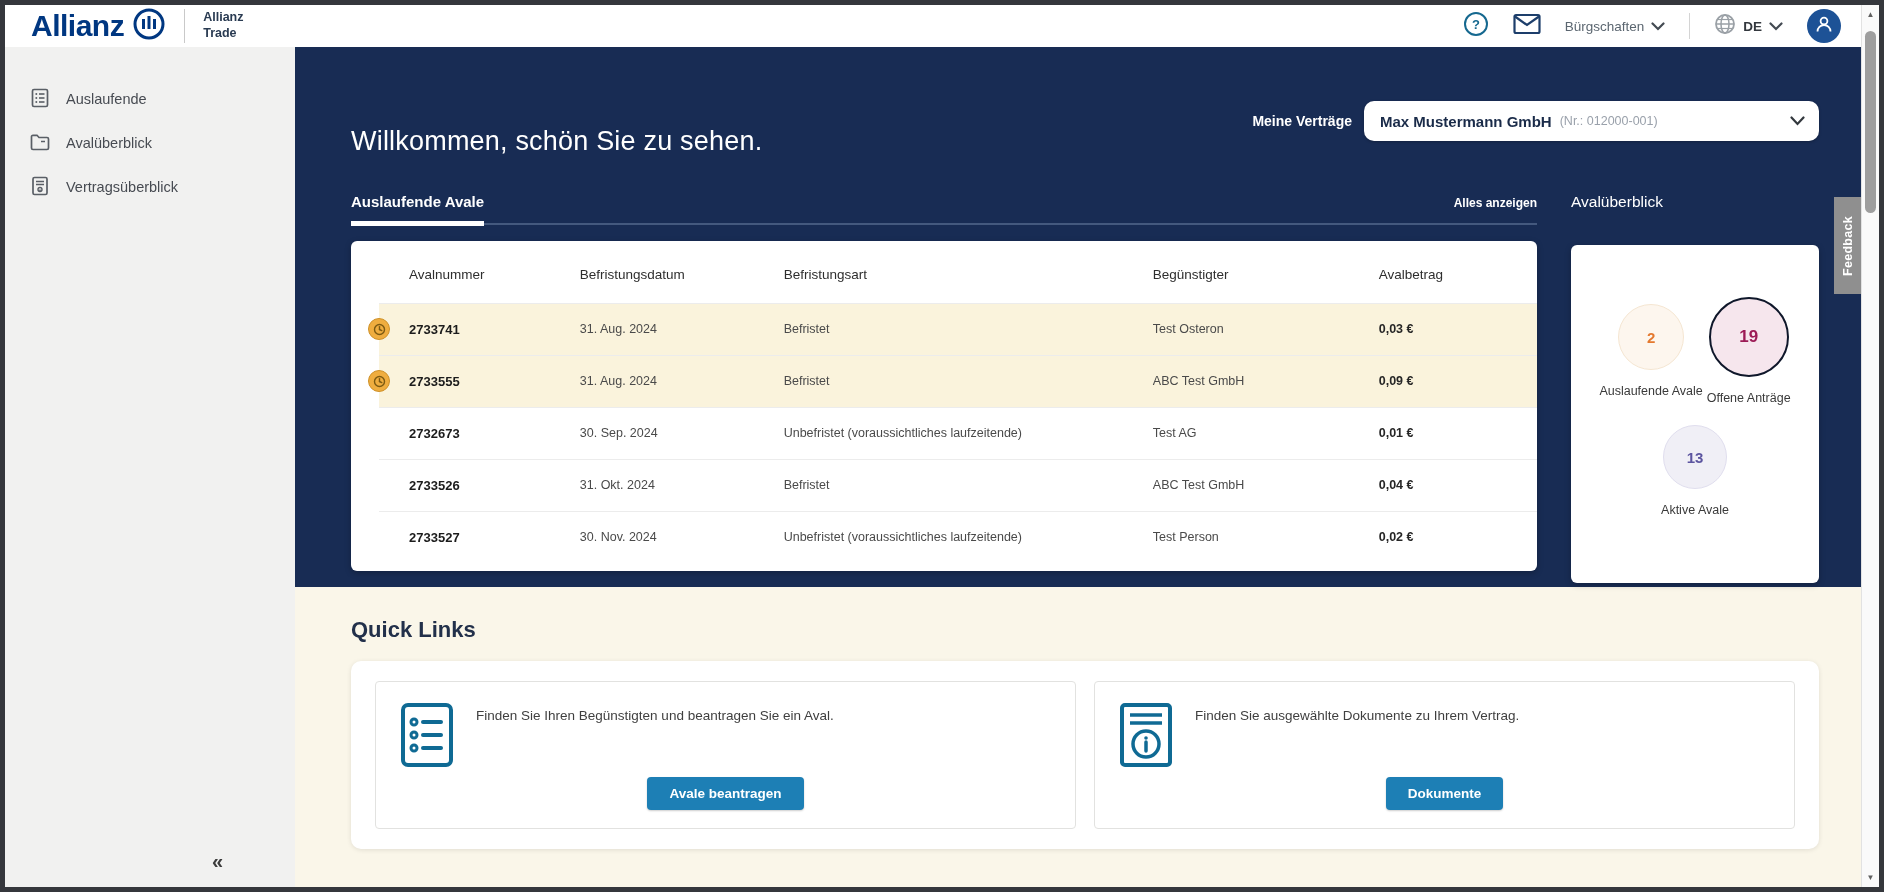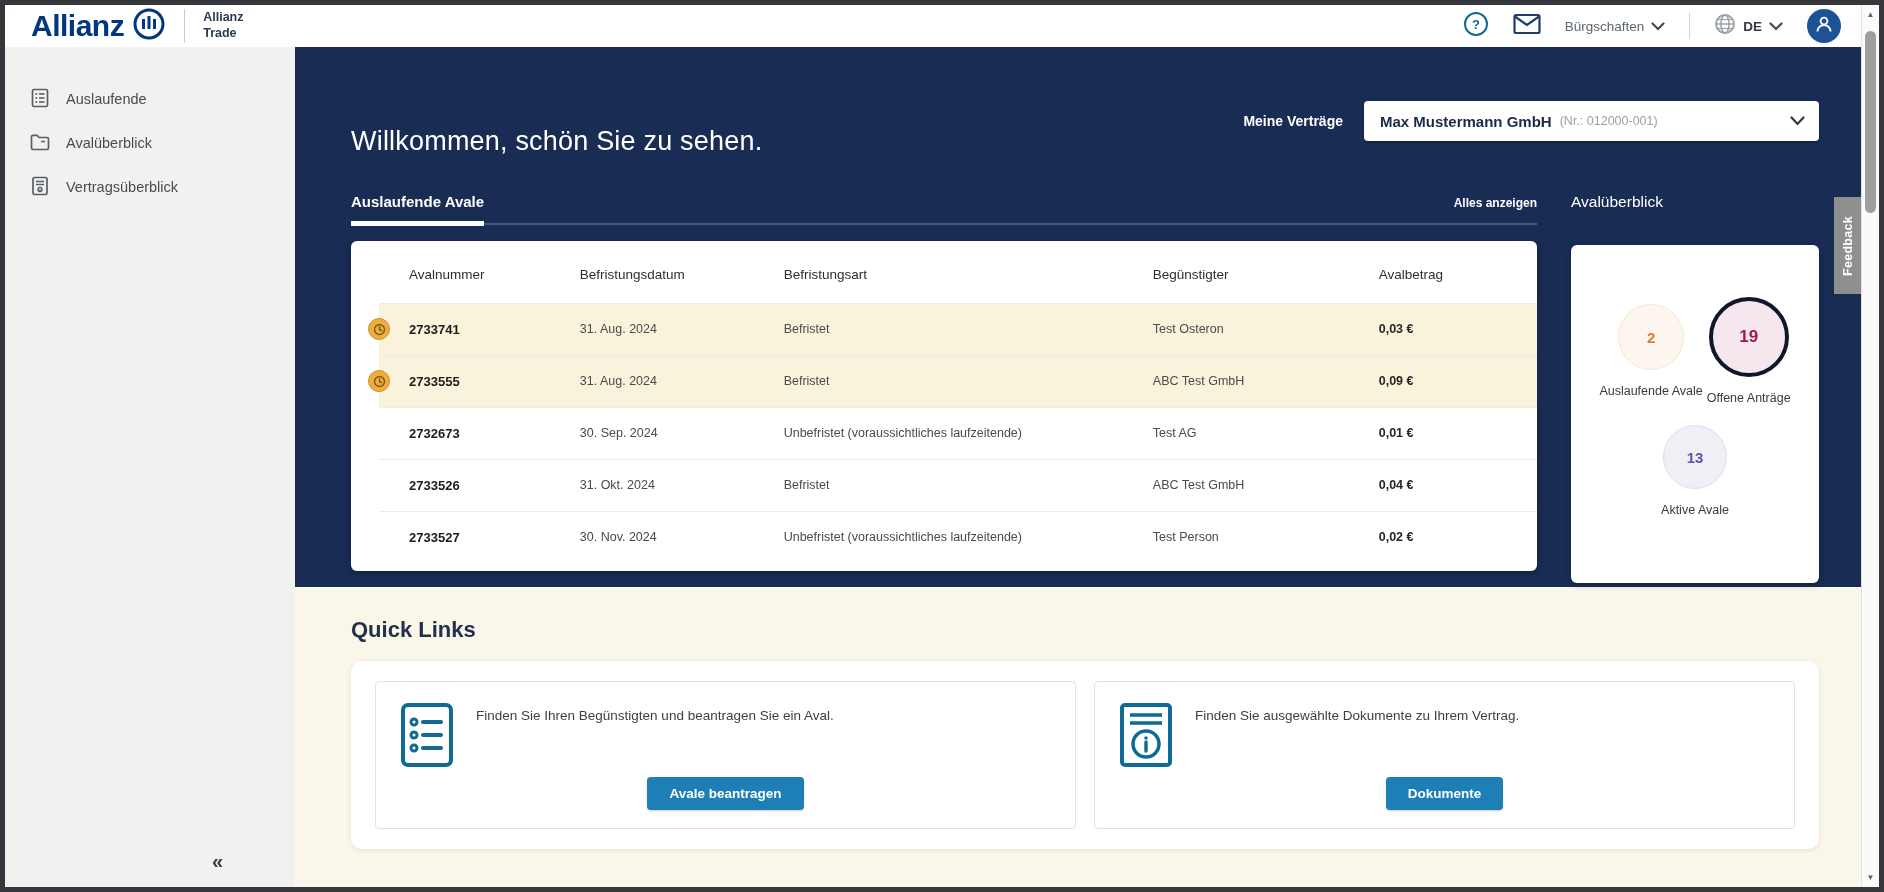--- a/index.html
+++ b/index.html
@@ -27,23 +27,23 @@
   .side-item.active { background:#1d7fb5; color:#fff; font-weight:700; }
   .side-item svg { flex:0 0 auto; }
   .collapse-btn { position:absolute; bottom:14px; right:72px; font-size:20px; font-weight:700; color:#3c3c3c; cursor:pointer; }
 
   .content { flex:1; display:flex; flex-direction:column; min-width:0; background:#faf6e9; }
 
   
   .hero { background:#182c54; height:540px; padding:38px 42px 0 56px; flex:0 0 auto; }
   .hero-top { display:flex; align-items:center; }
   .welcome { font-size:27px; font-weight:400; color:#fff; letter-spacing:0.2px; flex:1;margin-top:41px; }
-  .contracts { display:flex; align-items:center; gap:21px; }
+  .contracts { display:flex; align-items:center; gap:12px; }
   .contracts-label { font-size:14px; font-weight:700; color:#fff; white-space:nowrap; }
-  .contract-select { width:455px; height:40px; background:#fff; border-radius:4px; display:flex; align-items:center; padding:0 14px 0 16px; cursor:pointer; box-shadow:0 1px 3px rgba(0,0,0,.25); }
+  .contract-select { width:455px; height:40px; background:#fff; border-radius:10px; display:flex; align-items:center; padding:0 14px 0 16px; cursor:pointer; box-shadow:0 1px 3px rgba(0,0,0,.25); }
   .contract-name { font-size:15px; font-weight:700; color:#1a2b49; }
   .contract-number { font-size:12.5px; color:#9aa1ab; margin-left:8px; flex:1; }
 
   .hero-main { margin-top:36px; display:flex; gap:34px; }
   .hero-left { flex:1; min-width:0; }
   .tabrow { display:flex; align-items:flex-end; border-bottom:2px solid #44597e; }
   .tab { font-size:15px; font-weight:700; color:#fff; padding-bottom:11px; border-bottom:5px solid #fff; margin-bottom:-3.5px; cursor:pointer; }
   .tab-spacer { flex:1; }
   .show-all { font-size:12px; font-weight:700; color:#fff; padding-bottom:13px; cursor:pointer; }
 
@@ -58,21 +58,21 @@
   .clock-badge { position:absolute; left:-11px; top:50%; transform:translateY(-50%); width:22px; height:22px; border-radius:50%; background:#efad3f; border:1px solid #cf9128; display:flex; align-items:center; justify-content:center; }
 
   .hero-right { width:248px; flex:0 0 auto; }
   .overview-title { font-size:15.5px; color:#fff; padding-bottom:16px; border-bottom:2px solid transparent; }
   .overview-card { margin-top:16px; background:#fff; border-radius:6px; height:338px; box-shadow:0 2px 6px rgba(0,0,0,.25); padding-top:52px; }
   .stat-row { display:flex; justify-content:center; align-items:flex-start; gap:4px; }
   .stat { display:flex; flex-direction:column; align-items:center; }
   .stat-circle { border-radius:50%; display:flex; align-items:center; justify-content:center; font-weight:700; }
   .stat-label { font-size:12.5px; color:#3a3a3a; margin-top:14px; white-space:nowrap; }
   .c1 { width:66px; height:66px; background:#fdf6ee; border:1px solid #f5e6d2; color:#e4792f; font-size:15px; margin-top:7px; }
-  .c2 { width:80px; height:80px; background:#f6e6ed; border:4px solid #0f172a; color:#9c1b56; font-size:17px; }
+  .c2 { width:80px; height:80px; background:#f6e6ed; border:2px solid #0f172a; color:#9c1b56; font-size:17px; }
   .c3 { width:64px; height:64px; background:#f0eff6; border:1px solid #e0deee; color:#5c55a0; font-size:15px; }
   .stat-single { margin-top:20px; }
 
   
   .quicklinks { padding:30px 42px 18px 56px; flex:1; }
   .ql-title { font-size:22px; font-weight:700; color:#22304a; margin-bottom:18px; }
   .ql-outer { background:#fff; border-radius:10px; padding:20px 24px; box-shadow:0 1px 5px rgba(0,0,0,.10); display:flex; gap:18px; }
   .ql-card { flex:1; border:1px solid #e2e2e0; border-radius:4px; background:#fff; padding:20px 24px 16px; display:flex; flex-direction:column; min-height:148px; }
   .ql-top { display:flex; gap:22px; align-items:flex-start; }
   .ql-text { font-size:13.5px; color:#3f3f3f; padding-top:6px; }

